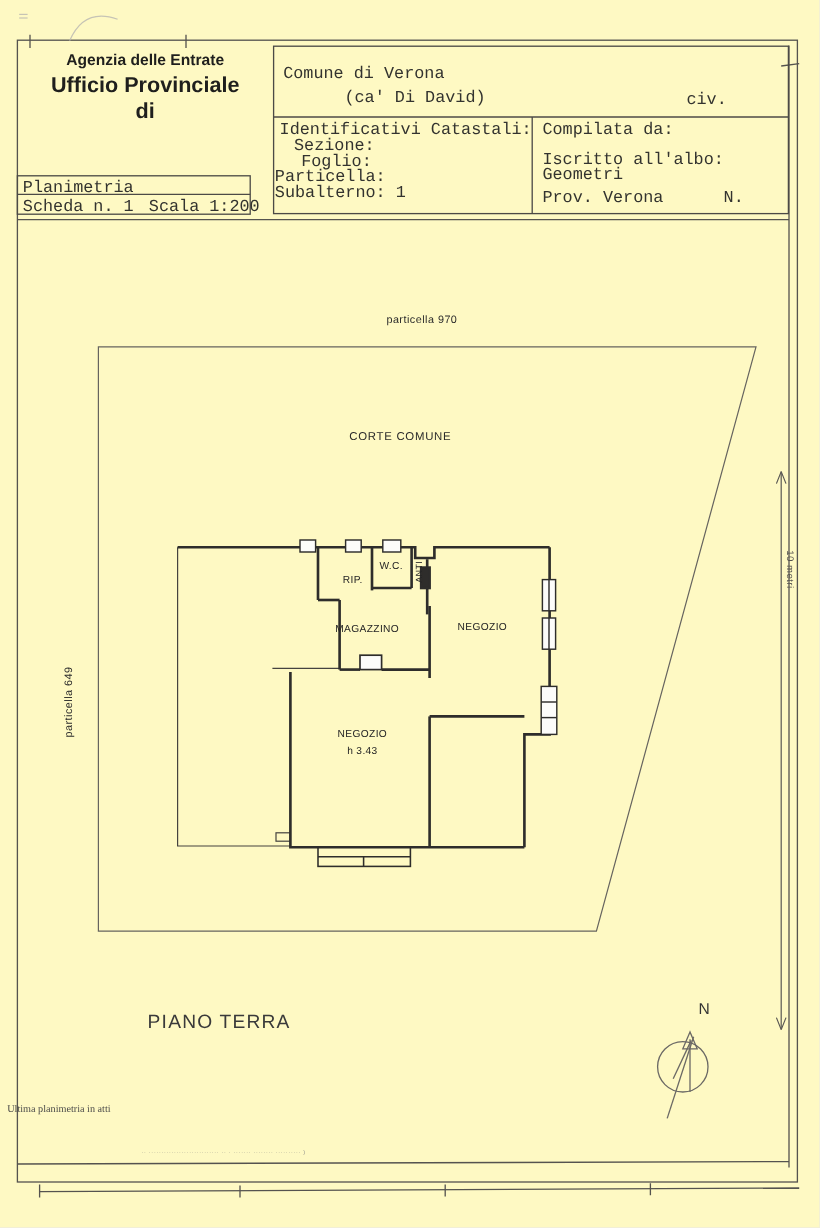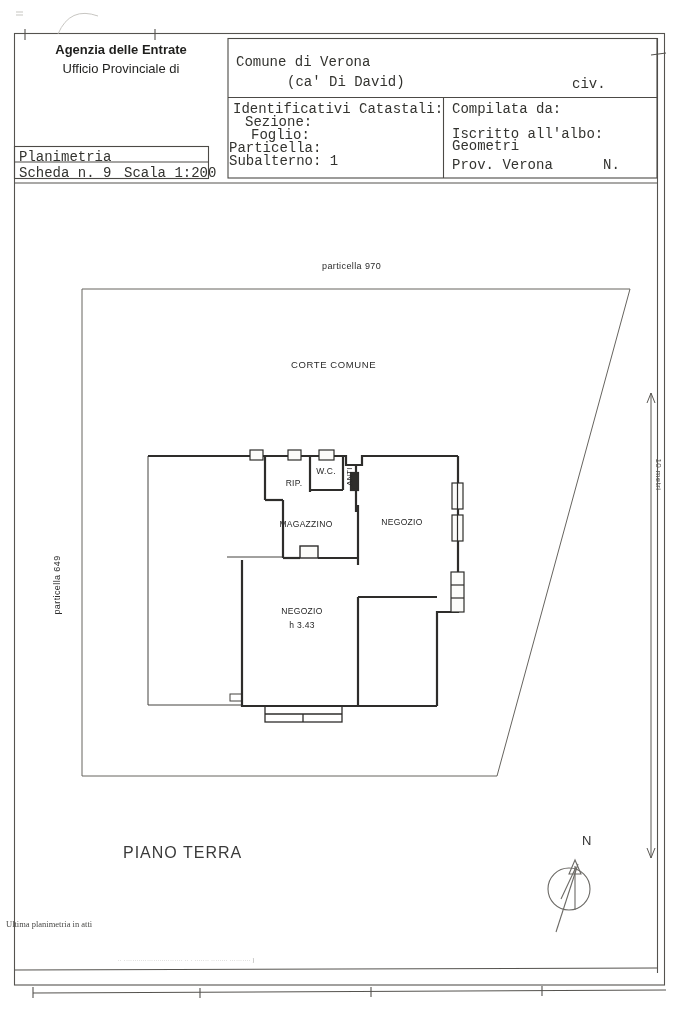--- a/index.html
+++ b/index.html
@@ -1,26 +1,26 @@
 <!DOCTYPE html>
 <html><head>
 <meta charset="utf-8">
 <style>
   html,body{margin:0;padding:0;background:#e8e8e4;}
   .page{
     position:relative;width:683px;height:1023px;margin:0 auto;
-    background:#ffffff;overflow:hidden;
+    background:#fef9c3;overflow:hidden;
     font-family:"Liberation Sans",sans-serif;color:#2c2c2c;
   }
   .abs{position:absolute;white-space:nowrap;}
   .mono{font-family:"Liberation Mono","DejaVu Sans Mono",monospace;font-size:14px;color:#33332f;}
   .hdr-left{position:absolute;left:32px;top:42px;width:178px;text-align:center;color:#1f1f1d;}
   .hdr-agency{font-size:13px;font-weight:bold;margin-bottom:4px;}
   .hdr-registry{font-size:16.5px;font-weight:bold;letter-spacing:.3px;margin-bottom:3px;}
-  .hdr-office{font-size:13px;font-weight:normal;margin-bottom:0;}
+  .hdr-office{font-size:18px;font-weight:bold;margin-bottom:0;}
   .hdr-city{font-size:14px;font-weight:normal;}
   .plan-lbl{font-size:9px;letter-spacing:.4px;color:#2a2a2a;text-align:center;}
   .room-lbl{font-size:8.5px;letter-spacing:.3px;color:#262626;text-align:center;}
   .rot-ccw{transform:rotate(-90deg);transform-origin:center center;}
   .rot-cw{transform:rotate(90deg);transform-origin:center center;}
   .piano{font-size:16px;letter-spacing:1px;color:#3a3a3a;}
   .north-n{font-size:13px;color:#333;}
   .note{font-family:"Liberation Serif",serif;font-size:8.5px;color:#4a4a48;}
   .stamp{font-size:4.5px;color:#8a8a86;letter-spacing:.6px;filter:blur(.3px);}
   svg{position:absolute;left:0;top:0;}
@@ -128,21 +128,21 @@
       <path d="M575,860 L569,874 L581,874 Z"></path>
     </g>
   </svg>
 
   <div class="hdr-left">
     <div class="hdr-agency">Agenzia delle Entrate</div>
     <div class="hdr-office">Ufficio Provinciale di</div>
   </div>
 
   <div class="abs mono" style="left:19px;top:149px;">Planimetria</div>
-  <div class="abs mono" style="left:19px;top:165px;">Scheda n. 9</div>
+  <div class="abs mono" style="left:19px;top:165px;">Scheda n. 1</div>
   <div class="abs mono" style="left:124px;top:165px;">Scala 1:200</div>
 
   <div class="abs mono" style="left:236px;top:54px;">Comune di Verona</div>
   <div class="abs mono" style="left:287px;top:74px;">(ca' Di David)</div>
   <div class="abs mono" style="left:572px;top:76px;">civ.</div>
 
   <div class="abs mono" style="left:233px;top:101px;">Identificativi Catastali:</div>
   <div class="abs mono" style="left:245px;top:114px;">Sezione:</div>
   <div class="abs mono" style="left:251px;top:127px;">Foglio:</div>
   <div class="abs mono" style="left:229px;top:140px;">Particella:</div>

